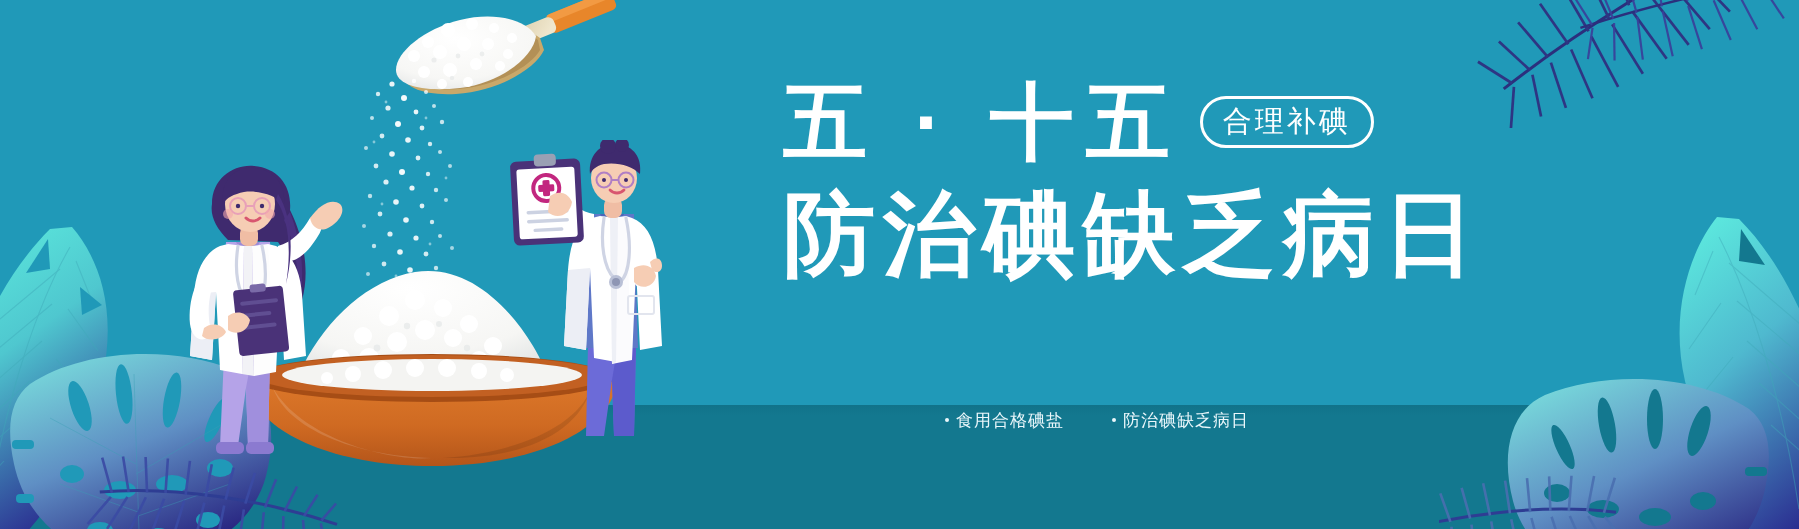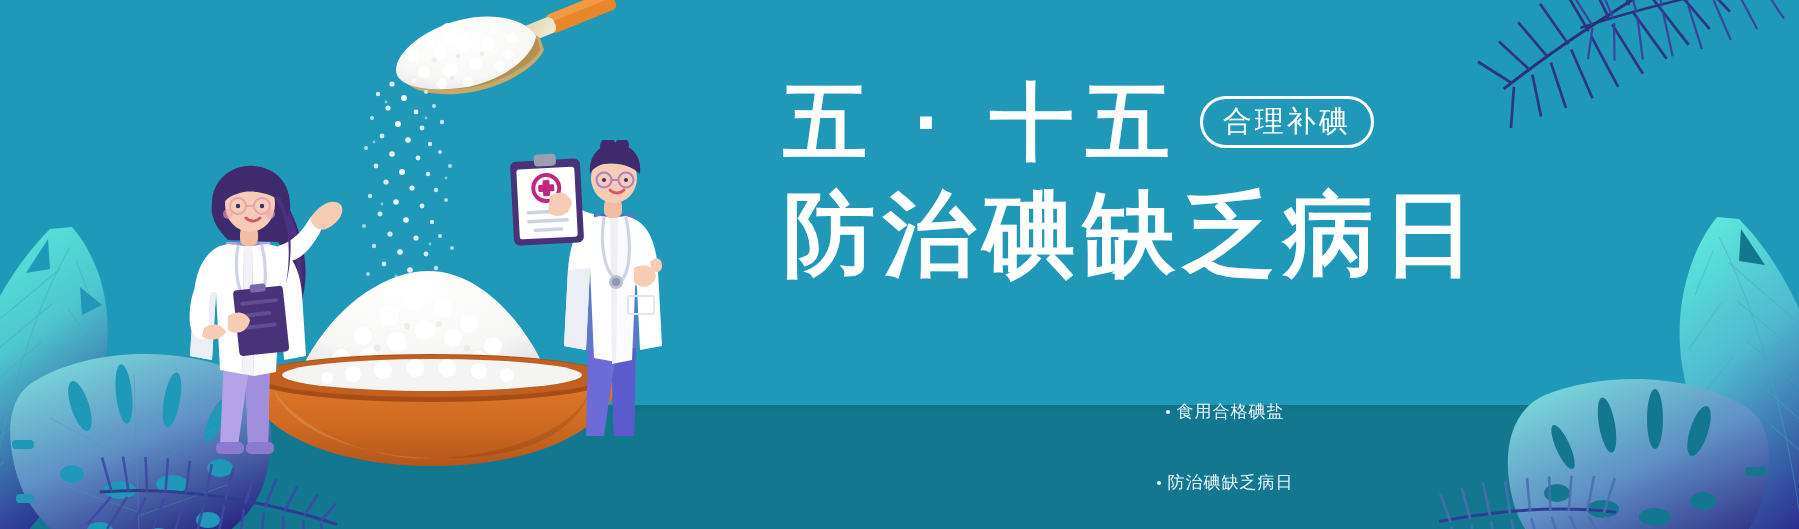--- a/index.html
+++ b/index.html
@@ -56,21 +56,20 @@
   .line2 {
     margin-top:14px; color:#fff; font-size:92px; font-weight:bold;
     letter-spacing:8px; line-height:104px; white-space:nowrap;
     font-family:"Liberation Sans", sans-serif;
   }
   .subtitle {
     position:absolute; left:945px; top:400px; width:560px; height:40px;
     display:flex; align-items:center; gap:48px;
     color:#eaf7fb; font-size:17px; letter-spacing:1px;
     font-family:"Liberation Sans", sans-serif;
-    flex-direction:column;
   }
   .sub-item { display:flex; align-items:center; gap:7px; white-space:nowrap; }
   .dot { width:4px; height:4px; border-radius:50%; background:#eaf7fb; display:inline-block; }
 </style>
 </head>
 <body>
 
 <div class="banner">
 
   <div class="band-bottom"></div>

